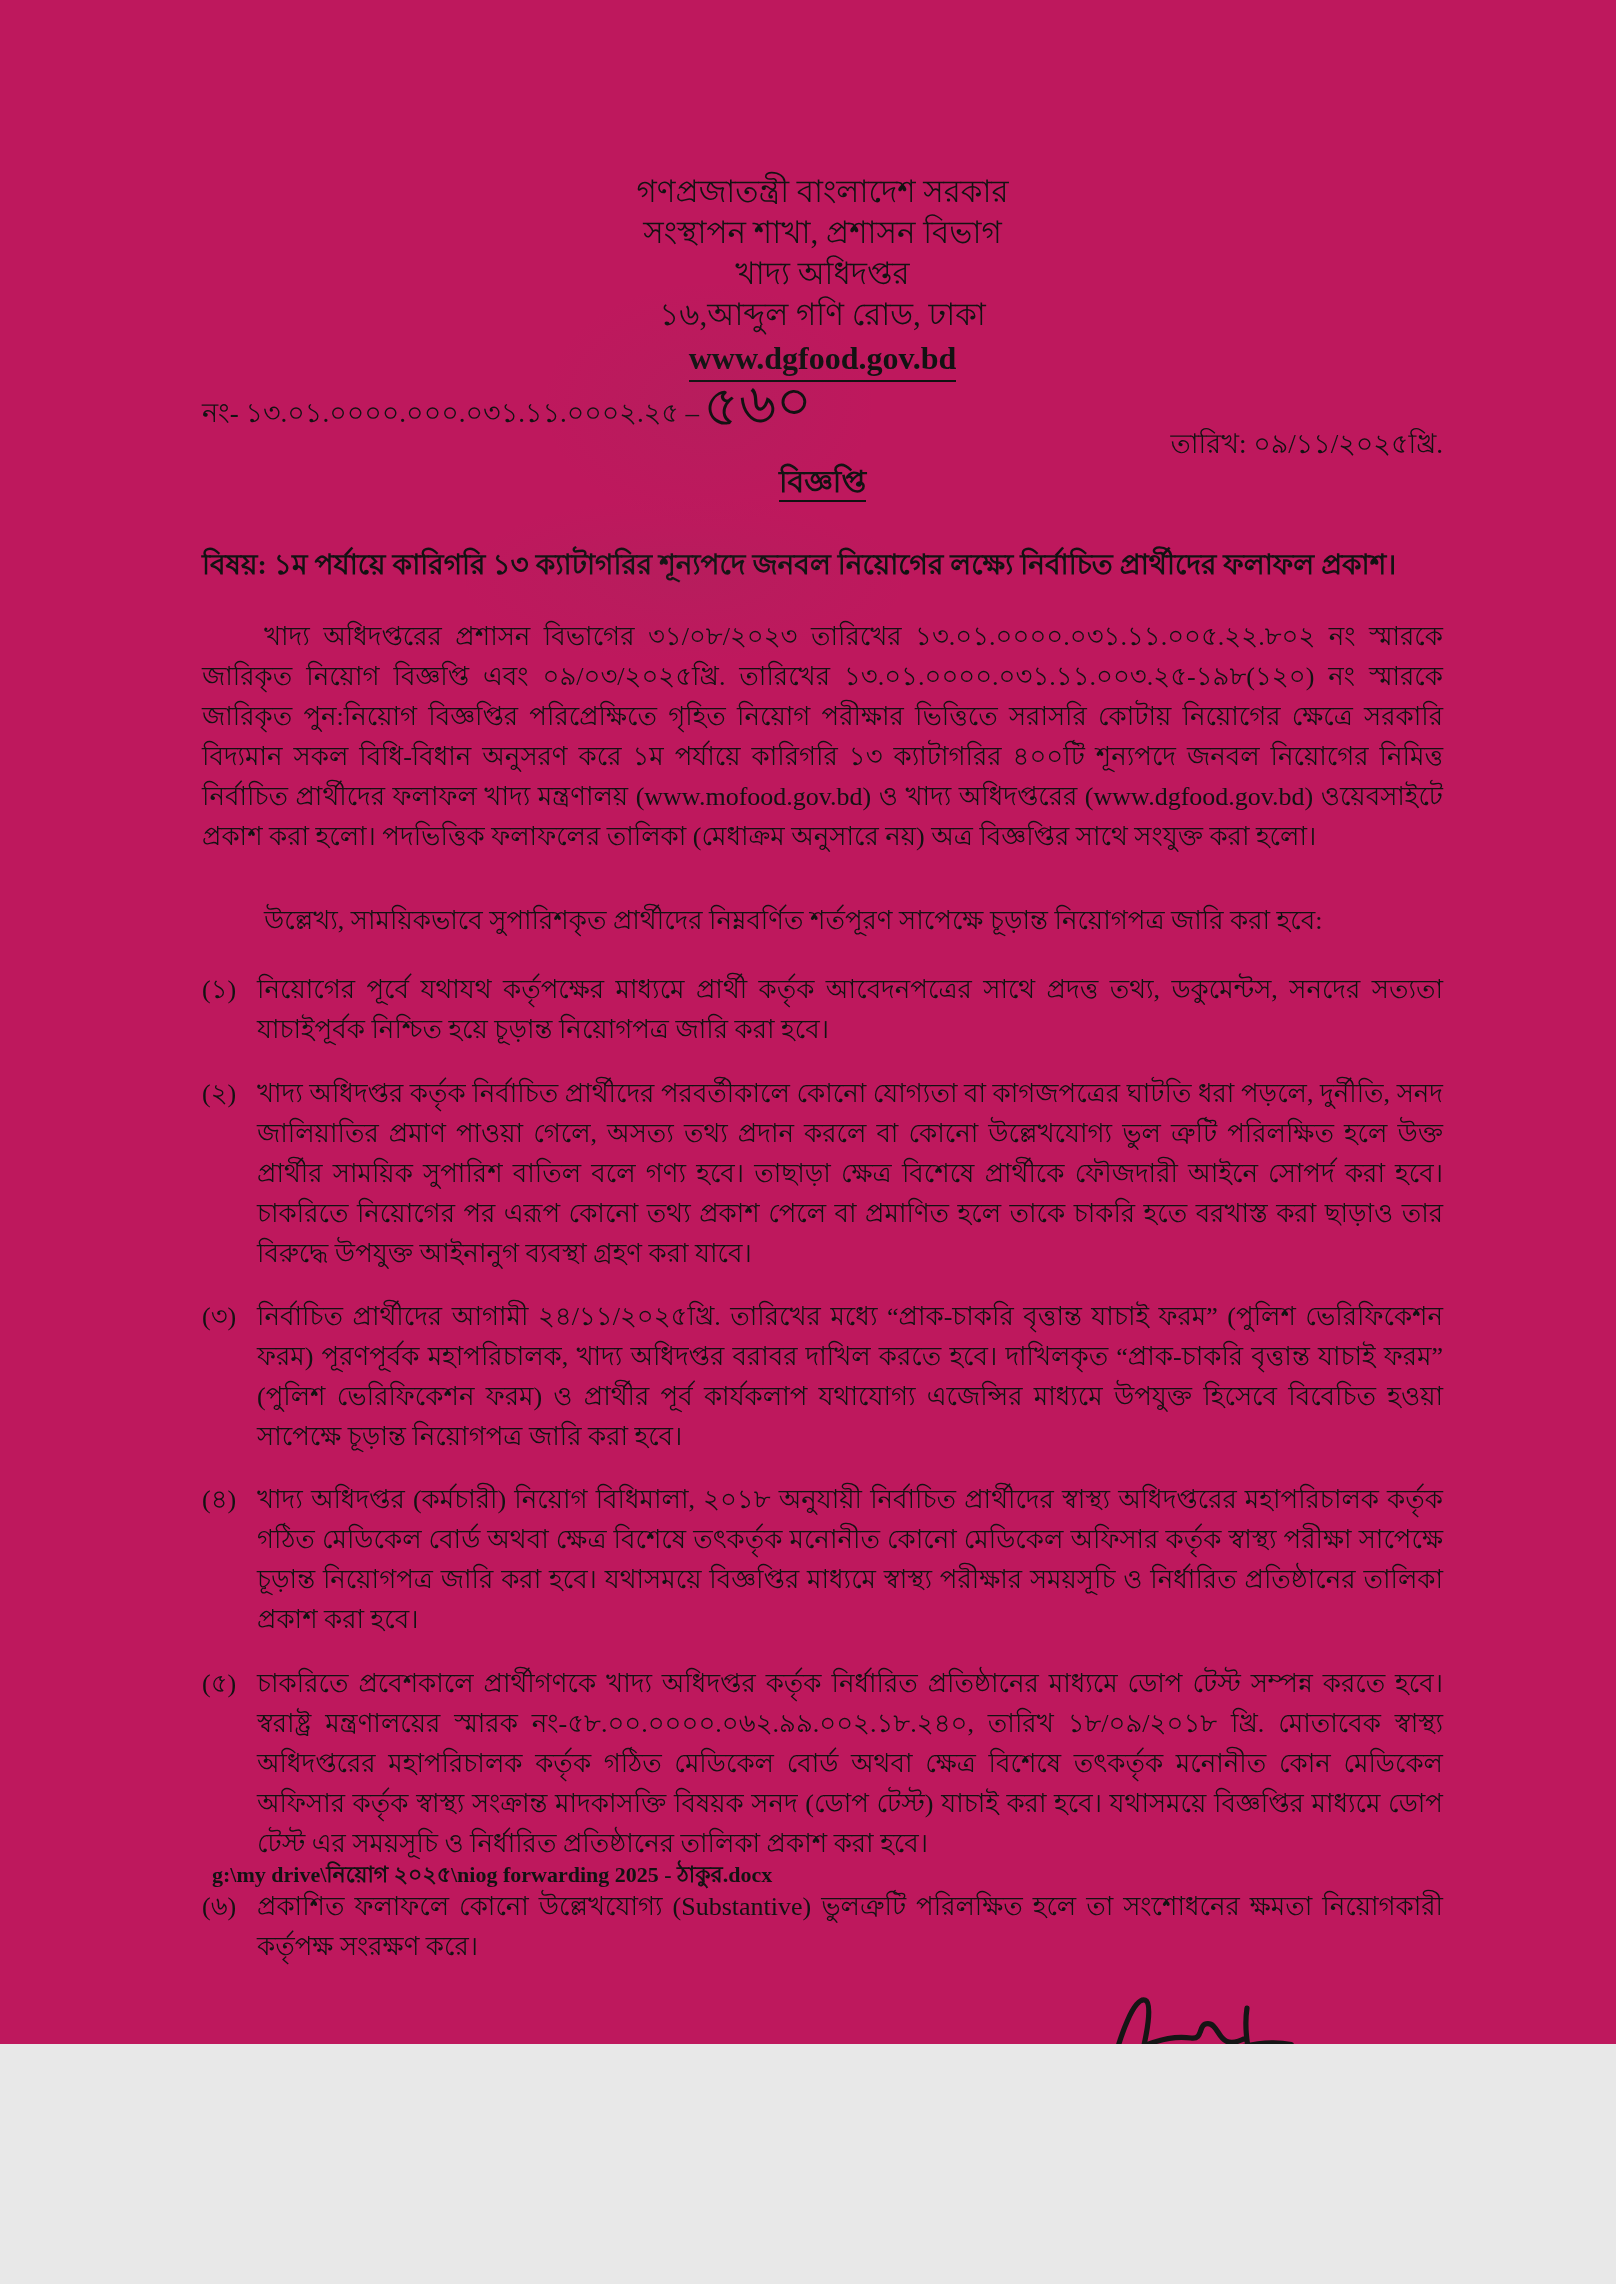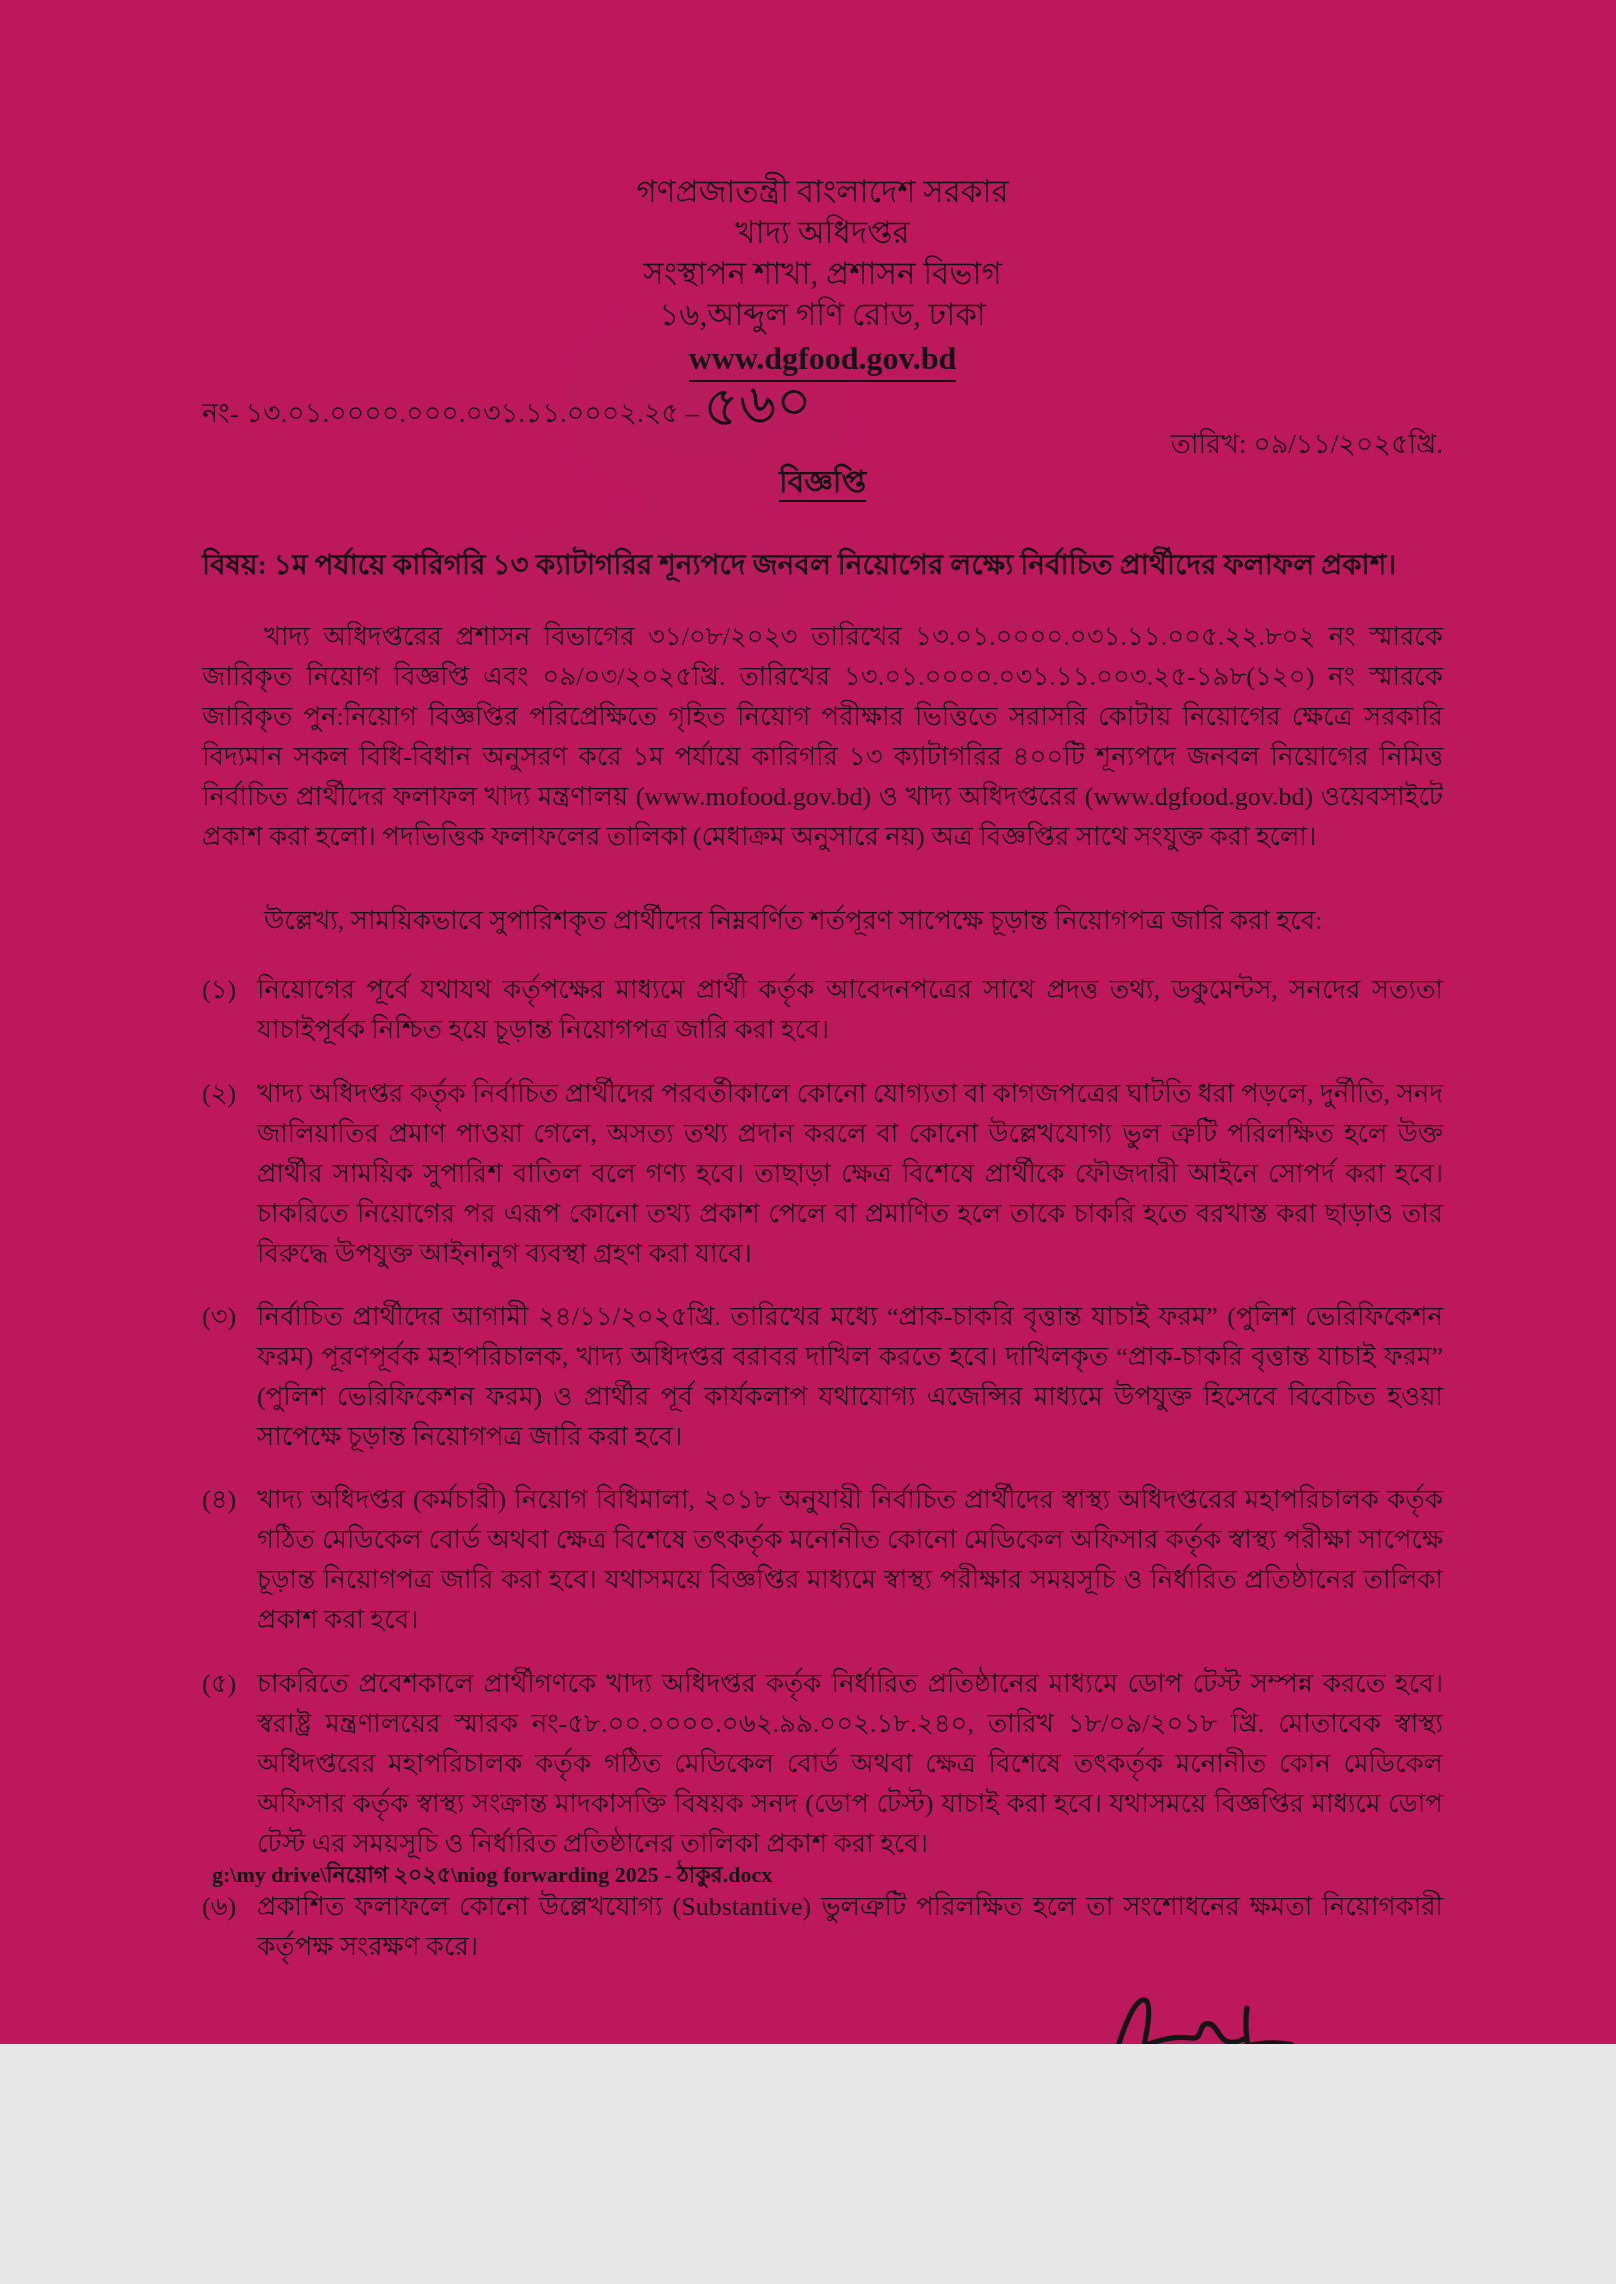--- a/index.html
+++ b/index.html
@@ -83,22 +83,22 @@
 </style>
 </head>
 <body>
 
 <div class="doc">
   <div class="scan-blob blob1"></div>
   <div class="scan-blob blob2"></div>
 
   <div class="header">
     <div>গণপ্রজাতন্ত্রী বাংলাদেশ সরকার</div>
+    <div>সংস্থাপন শাখা, প্রশাসন বিভাগ</div>
     <div>খাদ্য অধিদপ্তর</div>
-    <div>সংস্থাপন শাখা, প্রশাসন বিভাগ</div>
     <div>১৬,আব্দুল গণি রোড, ঢাকা</div>
     <div><span class="site">www.dgfood.gov.bd</span></div>
   </div>
 
   <div class="refrow">
     <div class="memo-wrap">
       <span>নং- ১৩.০১.০০০০.০০০.০৩১.১১.০০০২.২৫ –</span>
       <span class="handwritten-no">৫৬০</span>
     </div>
     <div class="date">তারিখ: ০৯/১১/২০২৫খ্রি.</div>

